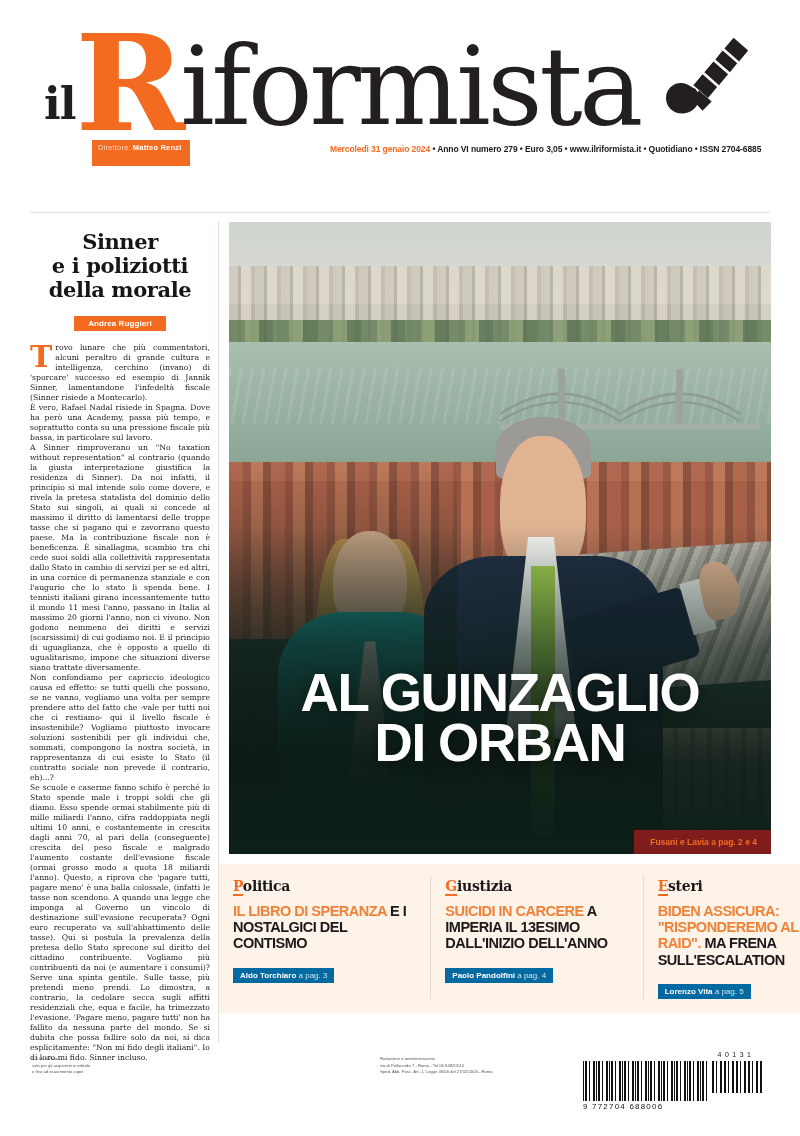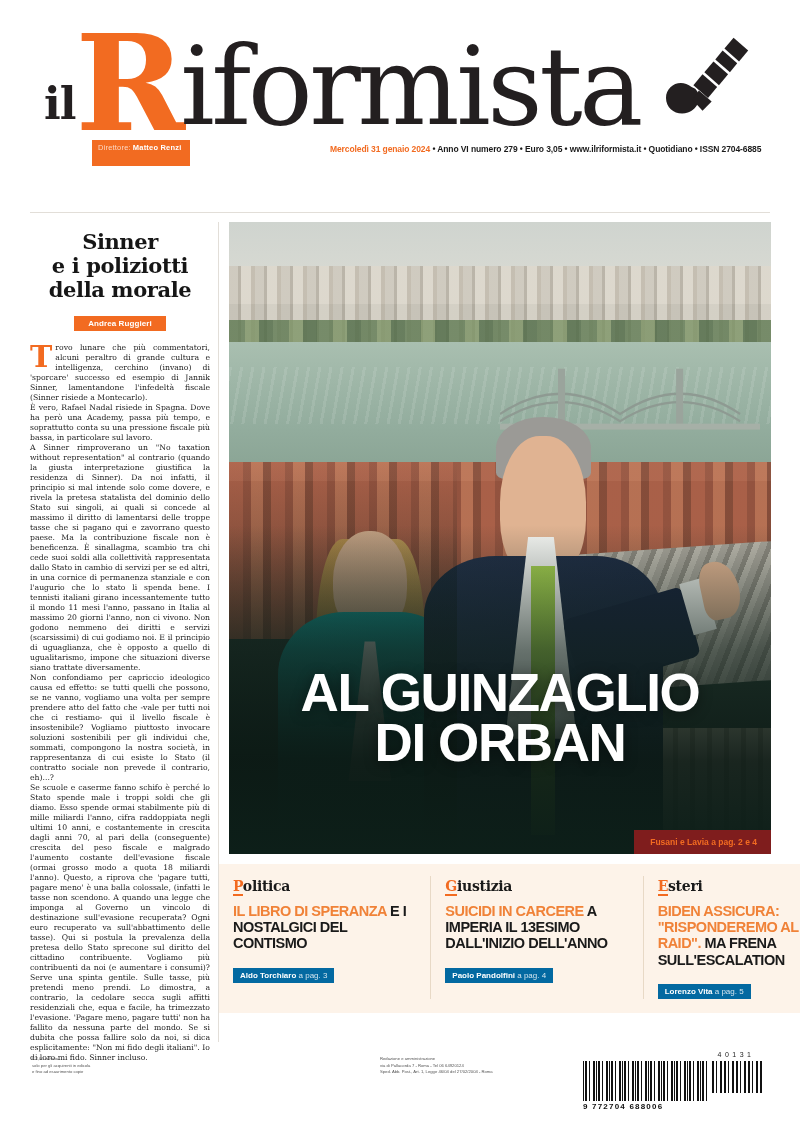--- a/index.html
+++ b/index.html
@@ -426,21 +426,21 @@
   .fine-left { left: 2px; top: 4px; }
   .fine-mid { left: 350px; top: 4px; }
 
   .barcode-wrap { position: absolute; right: 6px; top: 0px; }
   .barcode-addon-digits {
     position: absolute; right: 0px; top: -1px;
     font-family: "Liberation Sans", sans-serif;
     font-size: 7px; letter-spacing: 3.5px; color: #222;
     width: 56px; text-align: center;
   }
-  .barcode-main { position: relative; display: inline-block; font-weight: bold; }
+  .barcode-main { position: relative; display: inline-block; }
   .bars {
     height: 40px; width: 124px;
     background: repeating-linear-gradient(90deg,
       #111 0 1px, #fff 1px 2px, #111 2px 4px, #fff 4px 6px,
       #111 6px 7px, #fff 7px 10px, #111 10px 12px, #fff 12px 13px);
   }
   .bars-addon {
     height: 32px; width: 52px; margin-left: 5px;
     background: repeating-linear-gradient(90deg,
       #111 0 2px, #fff 2px 4px, #111 4px 5px, #fff 5px 8px,

